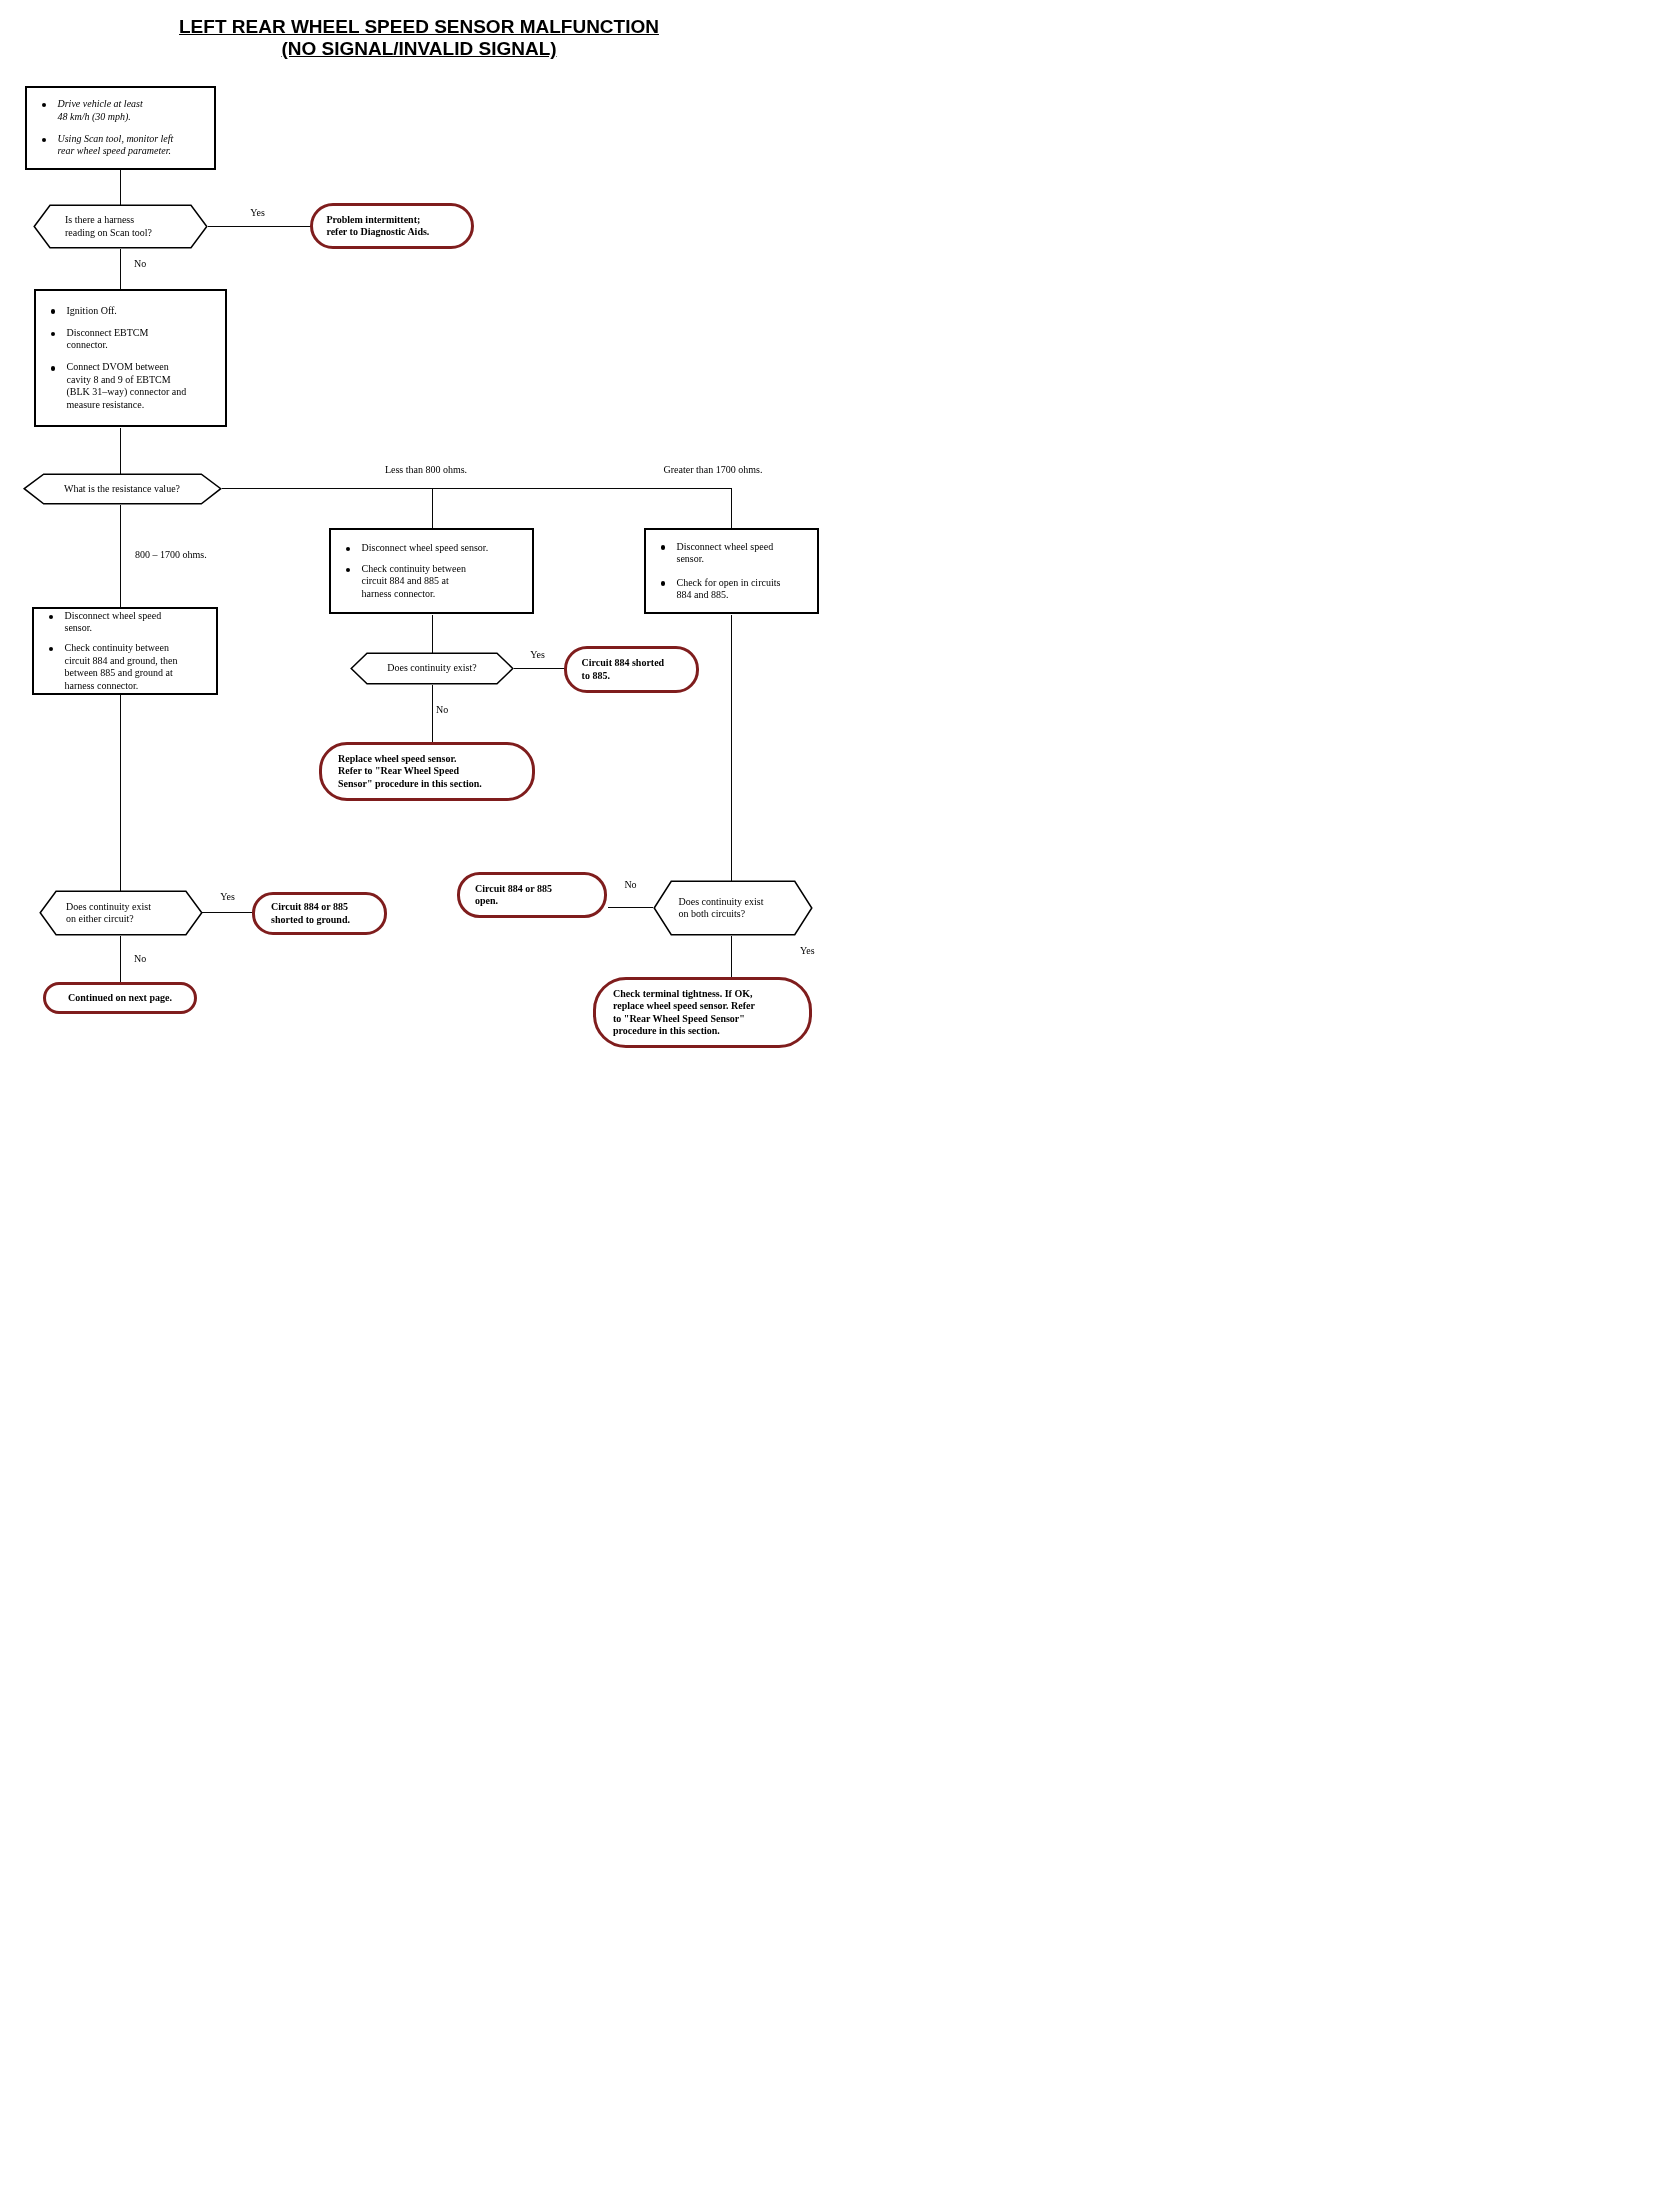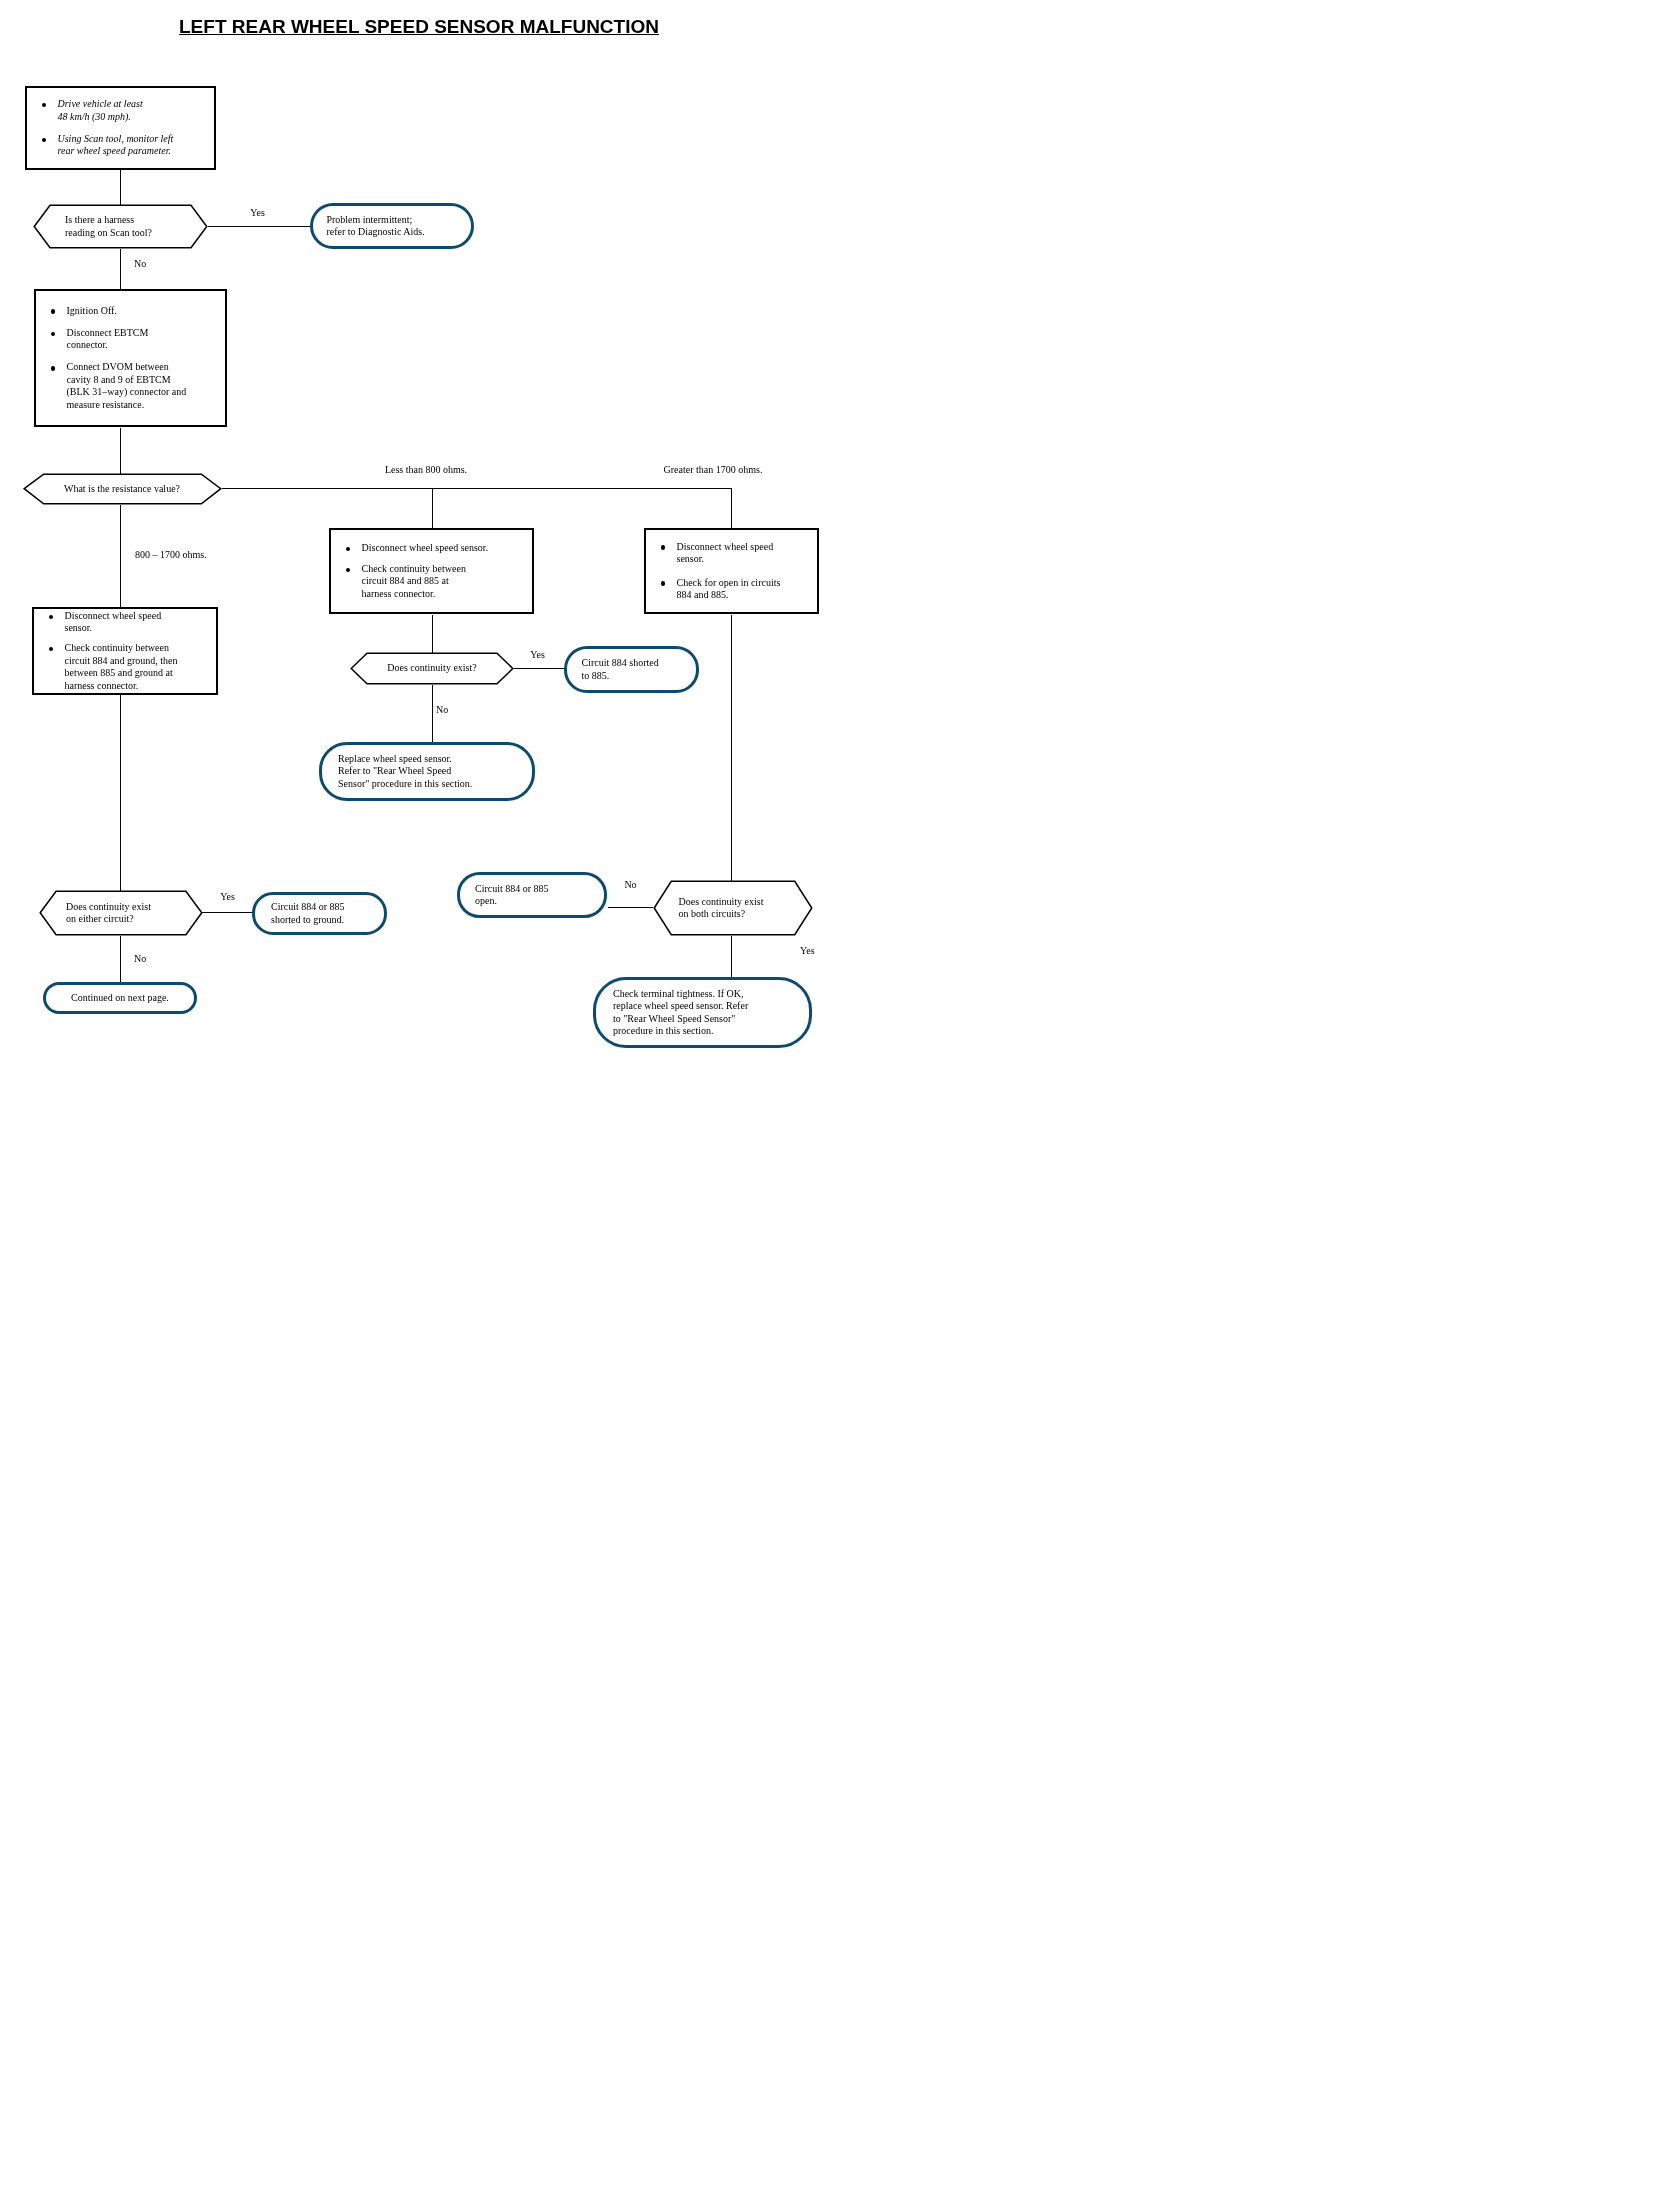--- a/index.html
+++ b/index.html
@@ -14,40 +14,41 @@
   .rect-node{
     position:absolute;border:2.1px solid #000;background:#fff;box-sizing:border-box;
     display:flex;flex-direction:column;justify-content:center;
   }
   .rect-node ul{list-style:none;margin:0;padding:0 4.9px 0 8.5px;display:flex;flex-direction:column;}
   .rect-node li{position:relative;padding-left:22px;white-space:pre-line;}
   .rect-node li::before{
     content:"";position:absolute;left:6px;top:4.9px;width:4.3px;height:4.3px;border-radius:50%;background:#000;
   }
   .stadium{
-    position:absolute;border:3px solid #0c4a6e;background:#fff;box-sizing:border-box;
-    display:flex;flex-direction:column;justify-content:center;white-space:pre-line;
+    position:absolute;border:3px solid #7f1d1d;background:#fff;box-sizing:border-box;
+    display:flex;flex-direction:column;justify-content:center;white-space:pre-line;font-weight:bold;
   }
   .hex-node{position:absolute;}
   .hex-node svg{position:absolute;left:0;top:0;width:100%;height:100%;}
   .hex-text{
     position:absolute;left:0;top:0;width:100%;height:100%;box-sizing:border-box;
     display:flex;flex-direction:column;justify-content:center;white-space:pre-line;
   }
   .hex-text.center{align-items:center;}
   .edge-label{position:absolute;white-space:nowrap;}
   .edge-label.center{text-align:center;}
 </style>
 </head>
 <body>
 
 <div class="page">
 
   <div class="title">
     <div>LEFT REAR WHEEL SPEED SENSOR MALFUNCTION</div>
+    <div>(NO SIGNAL/INVALID SIGNAL)</div>
   </div>
 
   <svg class="connectors" width="838" height="1103" viewBox="0 0 1379 1814" shape-rendering="crispEdges">
     <g stroke="#000" stroke-width="1.6" fill="none">
       <line x1="198" y1="280" x2="198" y2="337"></line>
       <line x1="343" y1="372" x2="512" y2="372"></line>
       <line x1="198" y1="409" x2="198" y2="478"></line>
       <line x1="198" y1="703" x2="198" y2="780"></line>
       <line x1="365" y1="804" x2="1204" y2="804"></line>
       <line x1="711" y1="804" x2="711" y2="871"></line>

